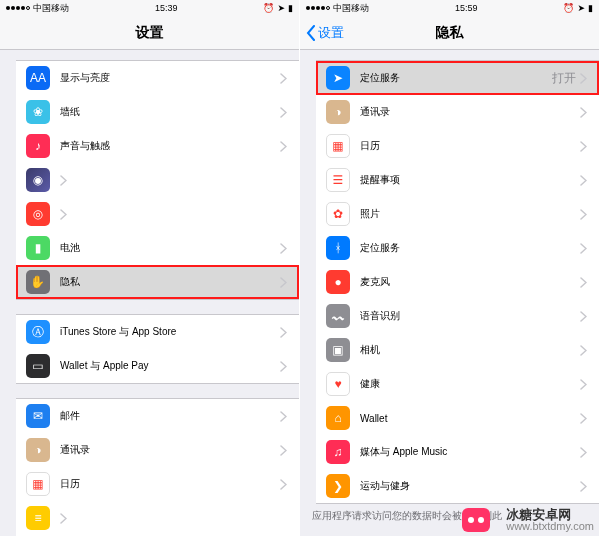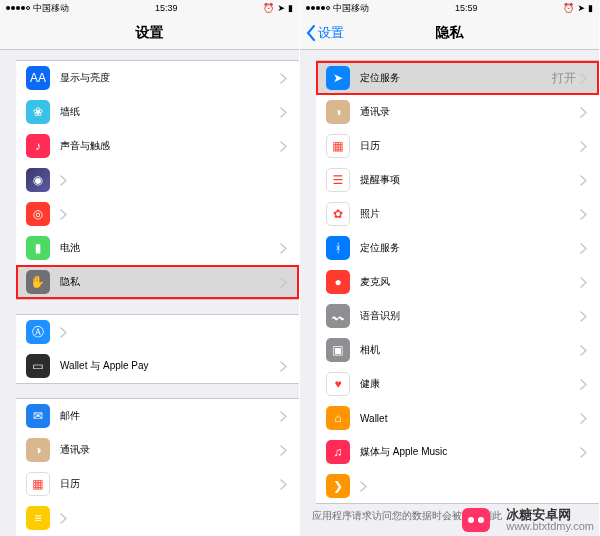--- a/index.html
+++ b/index.html
@@ -256,20 +256,21 @@
             <span class="chevron">
               <svg viewBox="0 0 7 11">
                 <path d="M1 1l5 4.5L1 10" stroke="#c7c7cc" stroke-width="1.5" fill="none" stroke-linecap="round"></path>
               </svg>
             </span>
           </div>
         </div>
         <div class="group">
           <div class="row">
             <div class="icon-box ic-appstore">Ⓐ</div>
+            <span class="label">iTunes Store 与 App Store</span>
             <span class="chevron">
               <svg viewBox="0 0 7 11">
                 <path d="M1 1l5 4.5L1 10" stroke="#c7c7cc" stroke-width="1.5" fill="none" stroke-linecap="round"></path>
               </svg>
             </span>
           </div>
           <div class="row">
             <div class="icon-box ic-wallet">▭</div>
             <span class="label">Wallet 与 Apple Pay</span>
             <span class="chevron">
@@ -454,20 +455,21 @@
             <div class="icon-box ic-music">♫</div>
             <span class="label">媒体与 Apple Music</span>
             <span class="chevron">
               <svg viewBox="0 0 7 11">
                 <path d="M1 1l5 4.5L1 10" stroke="#c7c7cc" stroke-width="1.5" fill="none" stroke-linecap="round"></path>
               </svg>
             </span>
           </div>
           <div class="row">
             <div class="icon-box ic-motion">❯</div>
+            <span class="label">运动与健身</span>
             <span class="chevron">
               <svg viewBox="0 0 7 11">
                 <path d="M1 1l5 4.5L1 10" stroke="#c7c7cc" stroke-width="1.5" fill="none" stroke-linecap="round"></path>
               </svg>
             </span>
           </div>
         </div>
         <div class="footer-note">应用程序请求访问您的数据时会被添加到此</div>
       </div>
   </div>

